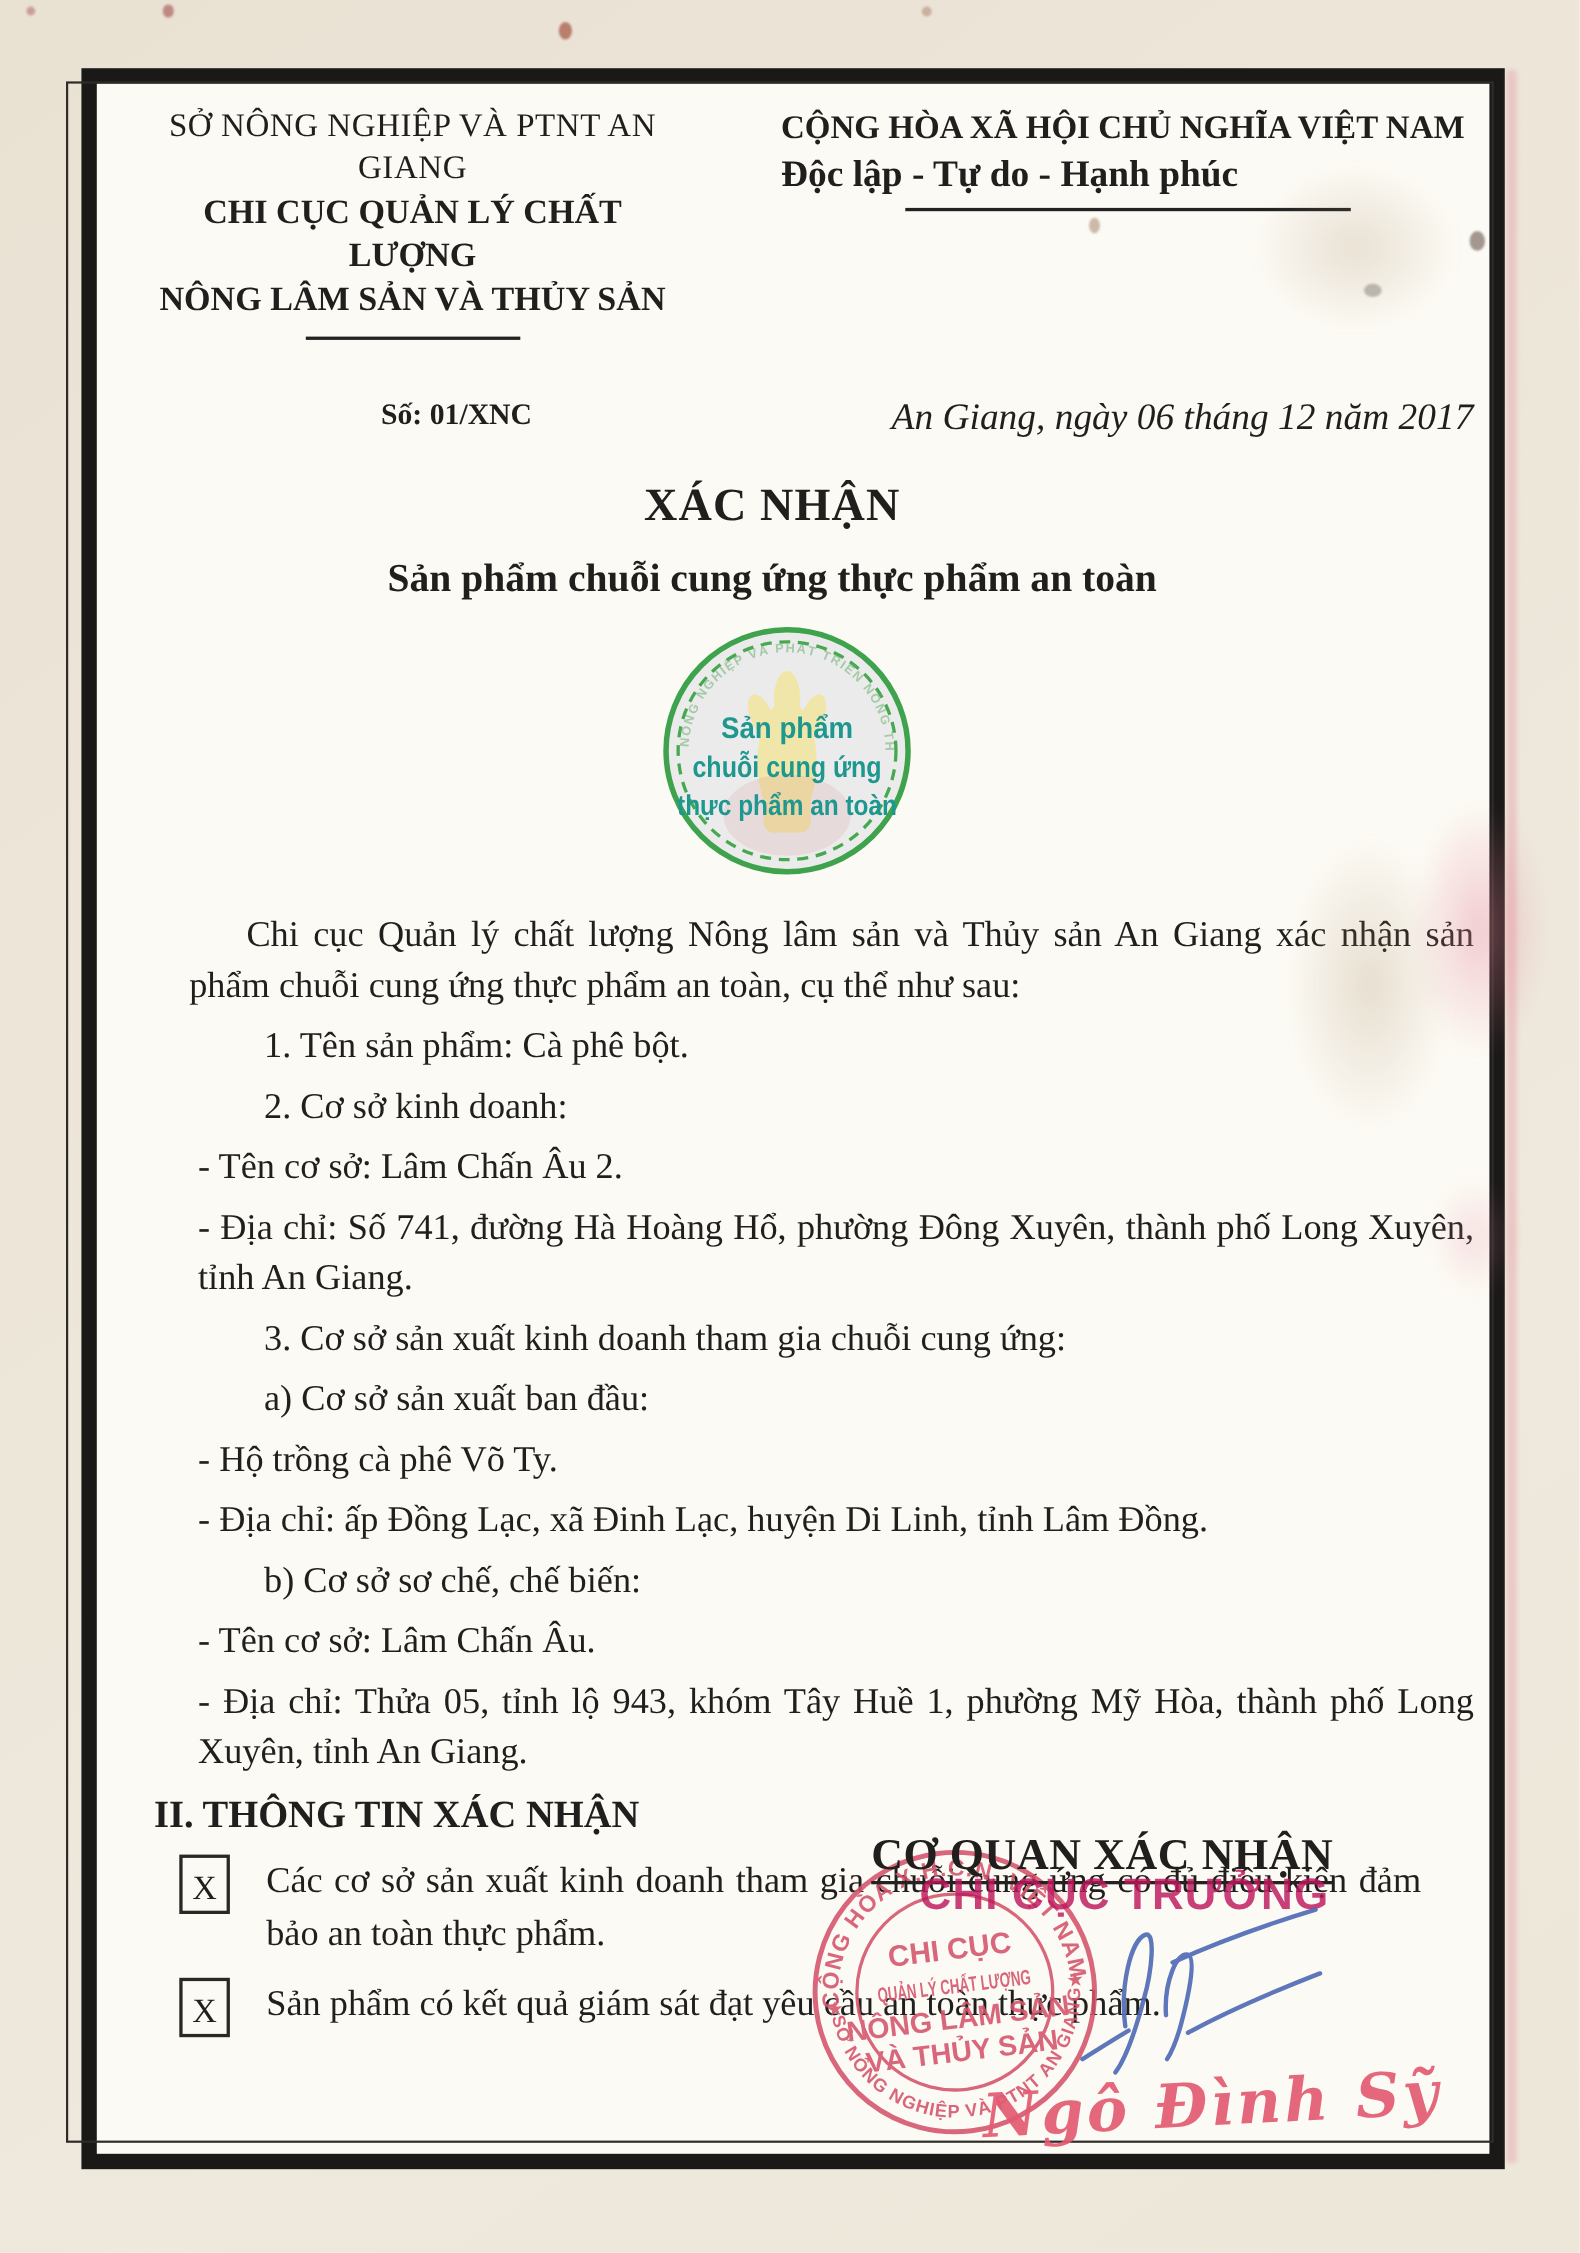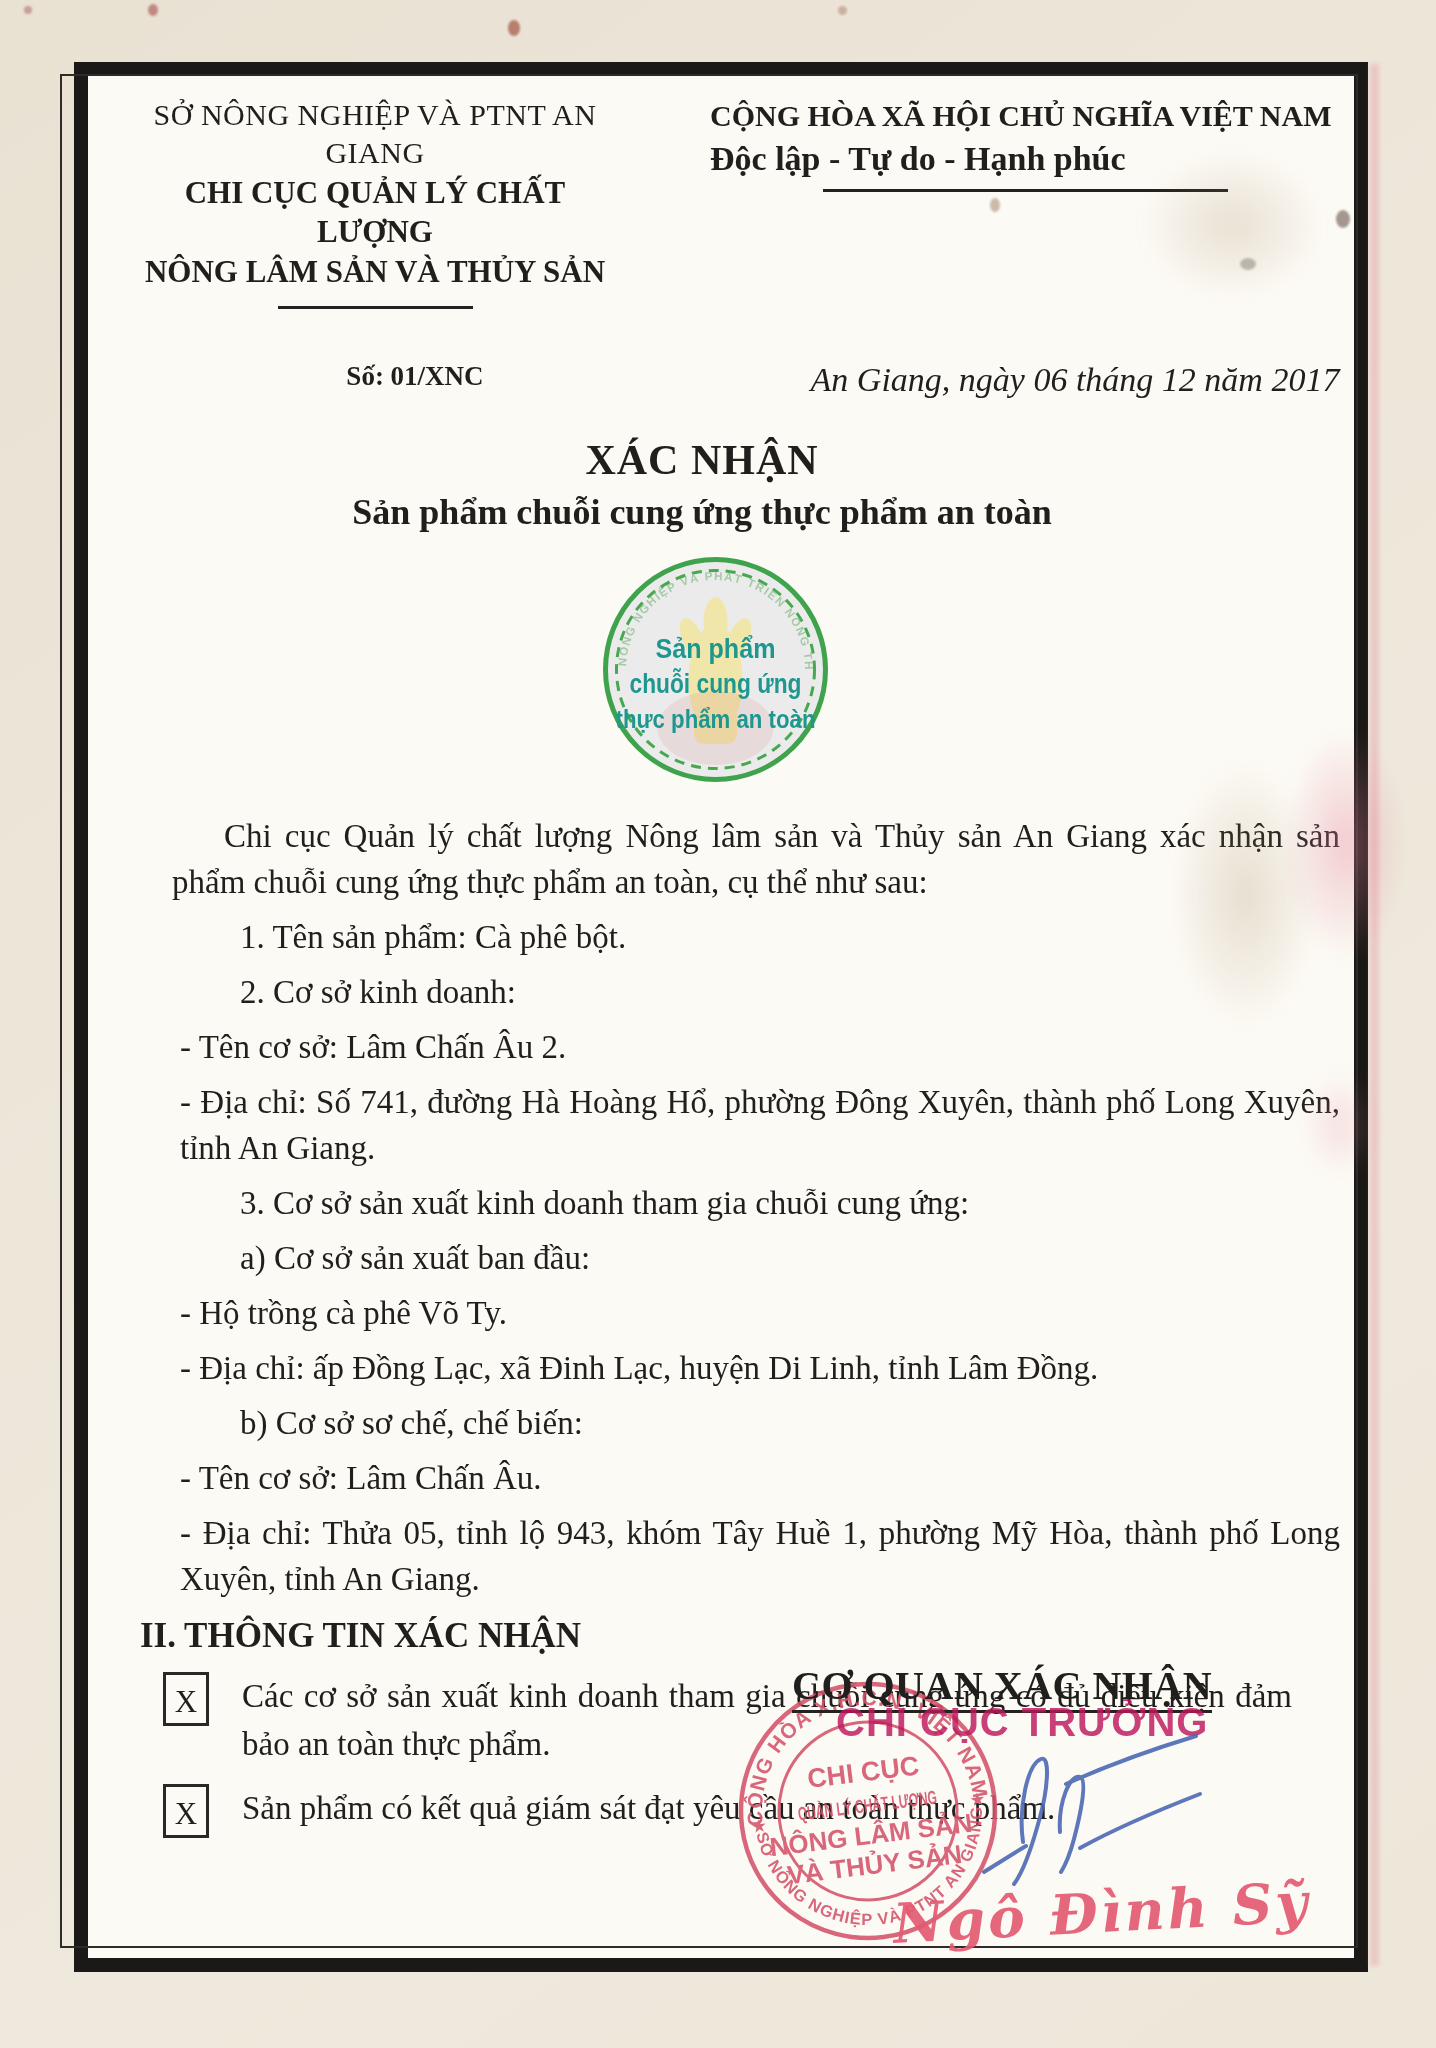--- a/index.html
+++ b/index.html
@@ -29,21 +29,21 @@
 
   
   .meta{display:flex;margin-top:52px;}
   .meta-left{width:470px;text-align:center;padding-left:80px;box-sizing:border-box;
     font-weight:bold;font-size:27px;}
   .meta-right{flex:1;text-align:center;padding-left:200px;font-style:italic;font-size:34px;}
 
   
   .title-block{text-align:center;transform:translateX(-38px);margin-top:34px;line-height:1.3;}
   .doc-title{font-size:42px;font-weight:bold;letter-spacing:1px;}
-  .doc-subtitle{font-size:36px;font-weight:bold;margin-top:2px;}
+  .doc-subtitle{font-size:36px;font-weight:bold;margin-top:15px;}
 
   .logo-wrap{width:235px;margin:16px auto 0;position:relative;left:-25px;}
 
   .intro{font-size:33px;line-height:46px;text-align:justify;text-indent:52px;
     margin:22px 0 0 32px;width:1168px;box-sizing:border-box;}
   .sec-heading{font-size:35px;font-weight:bold;margin-top:14px;}
   .items p{font-size:33px;line-height:46px;margin:9px 0 0 0;text-align:justify;}
   .ind-num{margin-left:100px !important;}
   .ind-dash{margin-left:40px !important;}
 

